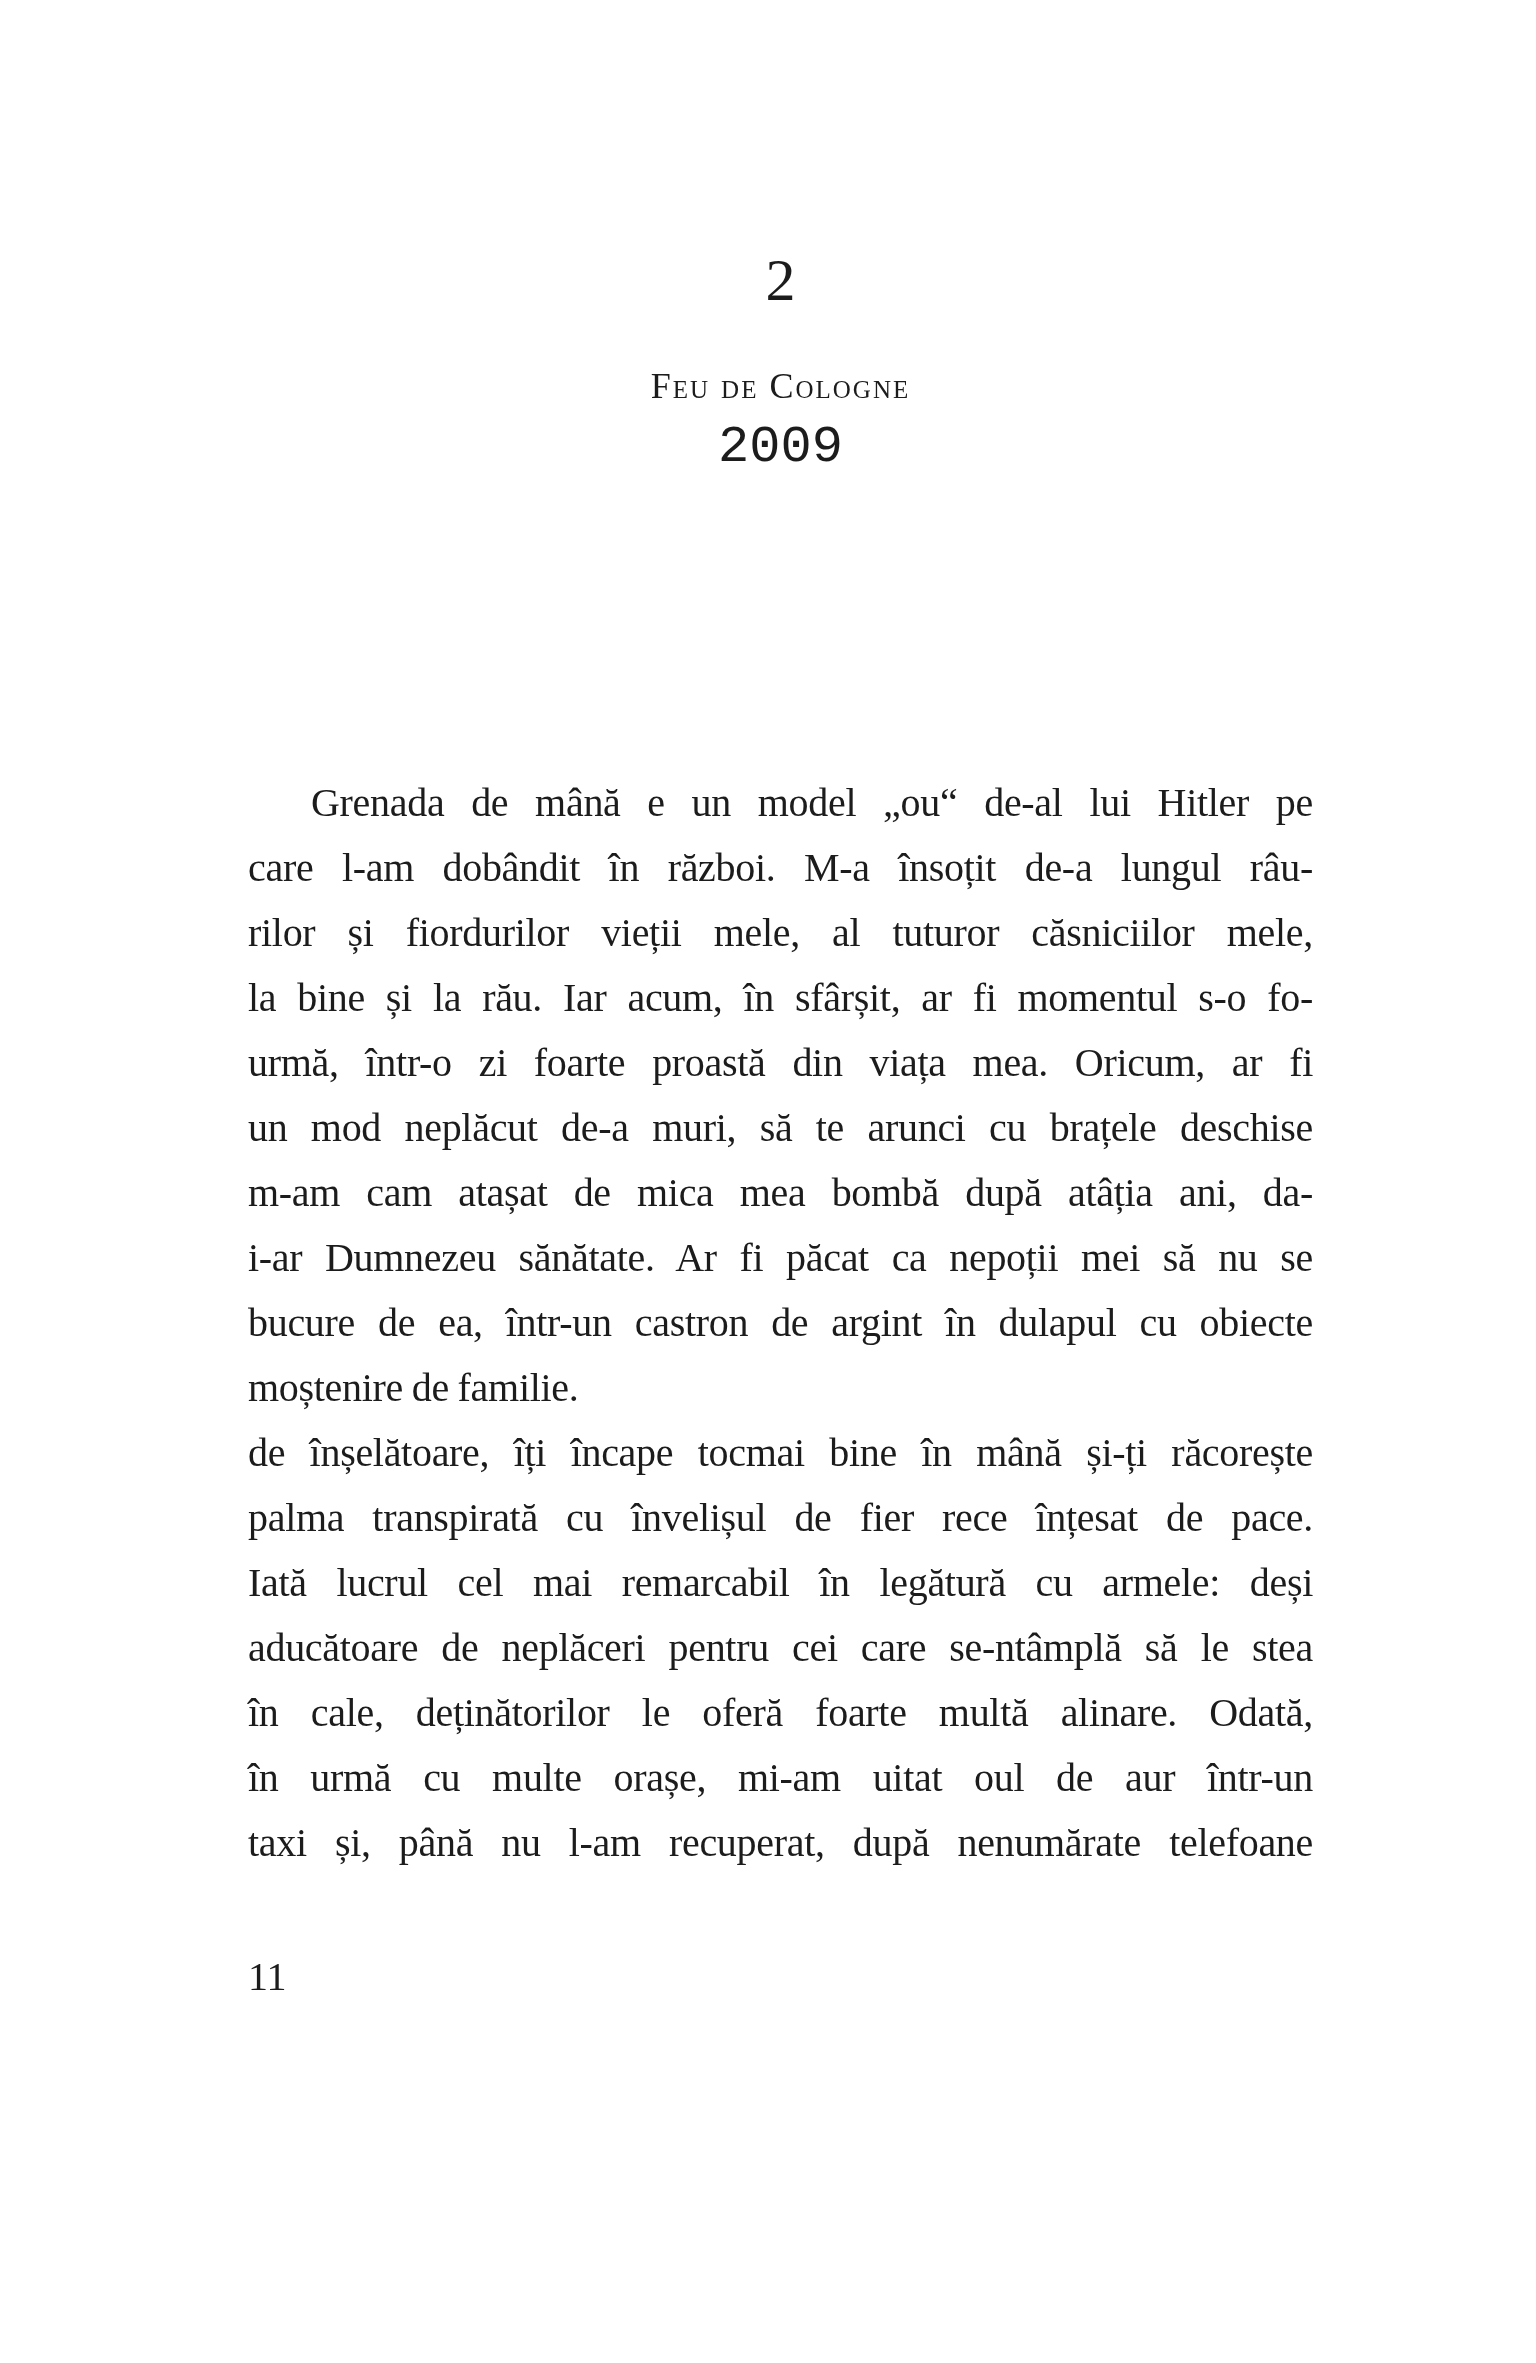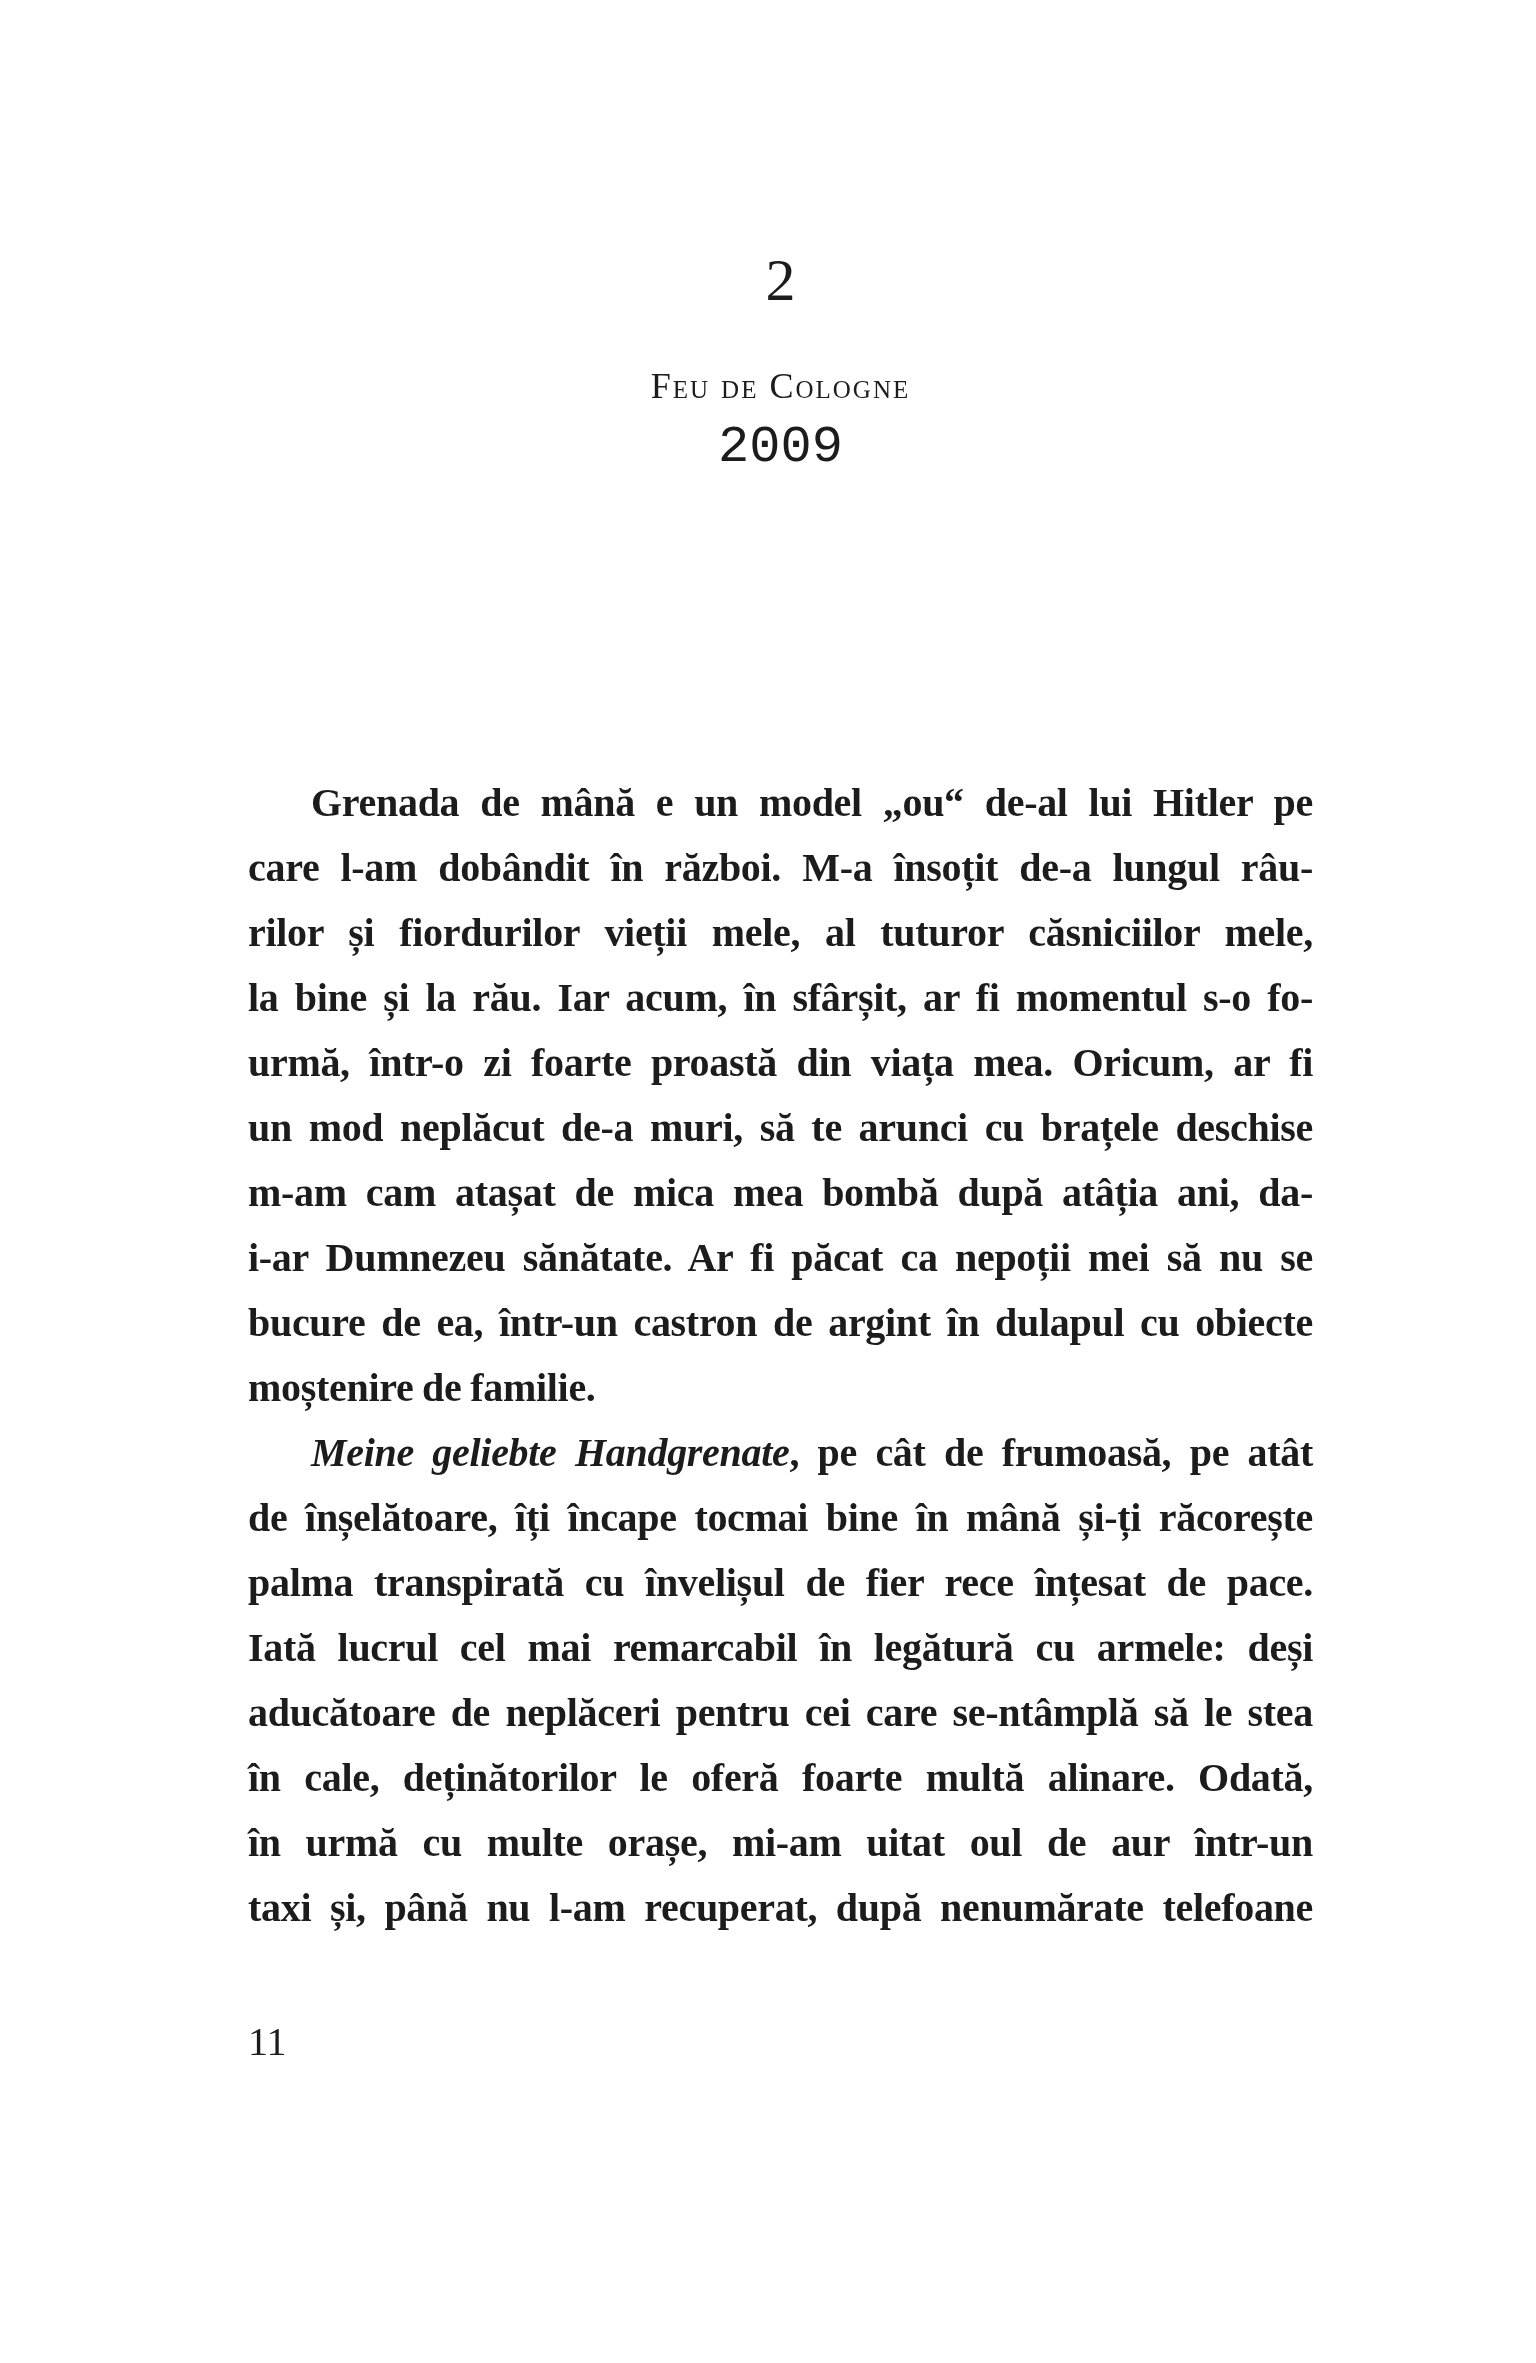--- a/index.html
+++ b/index.html
@@ -48,21 +48,20 @@
     margin-top: 296px;
     font-size: 40px;
     line-height: 65px;
     letter-spacing: -0.3px;
     word-spacing: -1px;
   }
   .line {
     display: block;
     text-align: justify;
     text-align-last: justify;
-    font-weight: bold;
   }
   .line.indent {
     text-indent: 63px;
   }
   .line.end {
     text-align-last: auto;
   }
   .em {
     font-style: italic;
   }
@@ -92,21 +91,20 @@
           <div class="line"><span>rilor și fiordurilor vieții mele, al tuturor căsniciilor mele,</span></div>
           <div class="line"><span>la bine și la rău. Iar acum, în sfârșit, ar fi momentul s-o fo-</span></div>
           <div class="line"><span>urmă, într-o zi foarte proastă din viața mea. Oricum, ar fi</span></div>
           <div class="line"><span>un mod neplăcut de-a muri, să te arunci cu brațele deschise</span></div>
           <div class="line"><span>m-am cam atașat de mica mea bombă după atâția ani, da-</span></div>
           <div class="line"><span>i-ar Dumnezeu sănătate. Ar fi păcat ca nepoții mei să nu se</span></div>
           <div class="line"><span>bucure de ea, într-un castron de argint în dulapul cu obiecte</span></div>
           <div class="line end"><span>moștenire de familie.</span></div>
         </div>
         <div class="paragraph">
-          <div class="line indent"><span class="em">Meine geliebte Handgrenate</span><span>, pe cât de frumoasă, pe atât</span></div>
           <div class="line"><span>de înșelătoare, îți încape tocmai bine în mână și-ți răcorește</span></div>
           <div class="line"><span>palma transpirată cu învelișul de fier rece înțesat de pace.</span></div>
           <div class="line"><span>Iată lucrul cel mai remarcabil în legătură cu armele: deși</span></div>
           <div class="line"><span>aducătoare de neplăceri pentru cei care se-ntâmplă să le stea</span></div>
           <div class="line"><span>în cale, deținătorilor le oferă foarte multă alinare. Odată,</span></div>
           <div class="line"><span>în urmă cu multe orașe, mi-am uitat oul de aur într-un</span></div>
           <div class="line"><span>taxi și, până nu l-am recuperat, după nenumărate telefoane</span></div>
         </div>
       </div>
 

